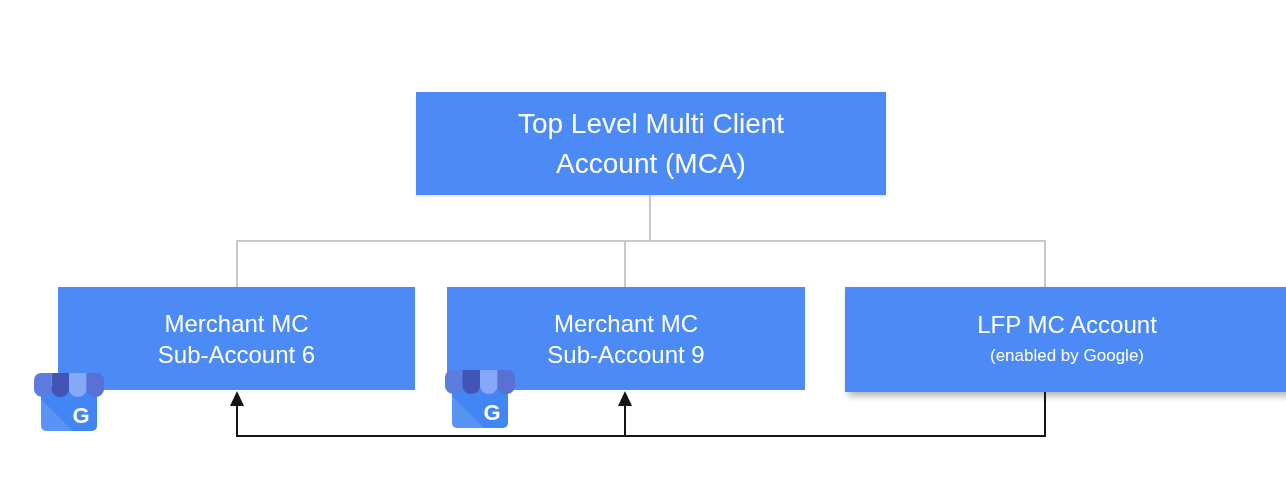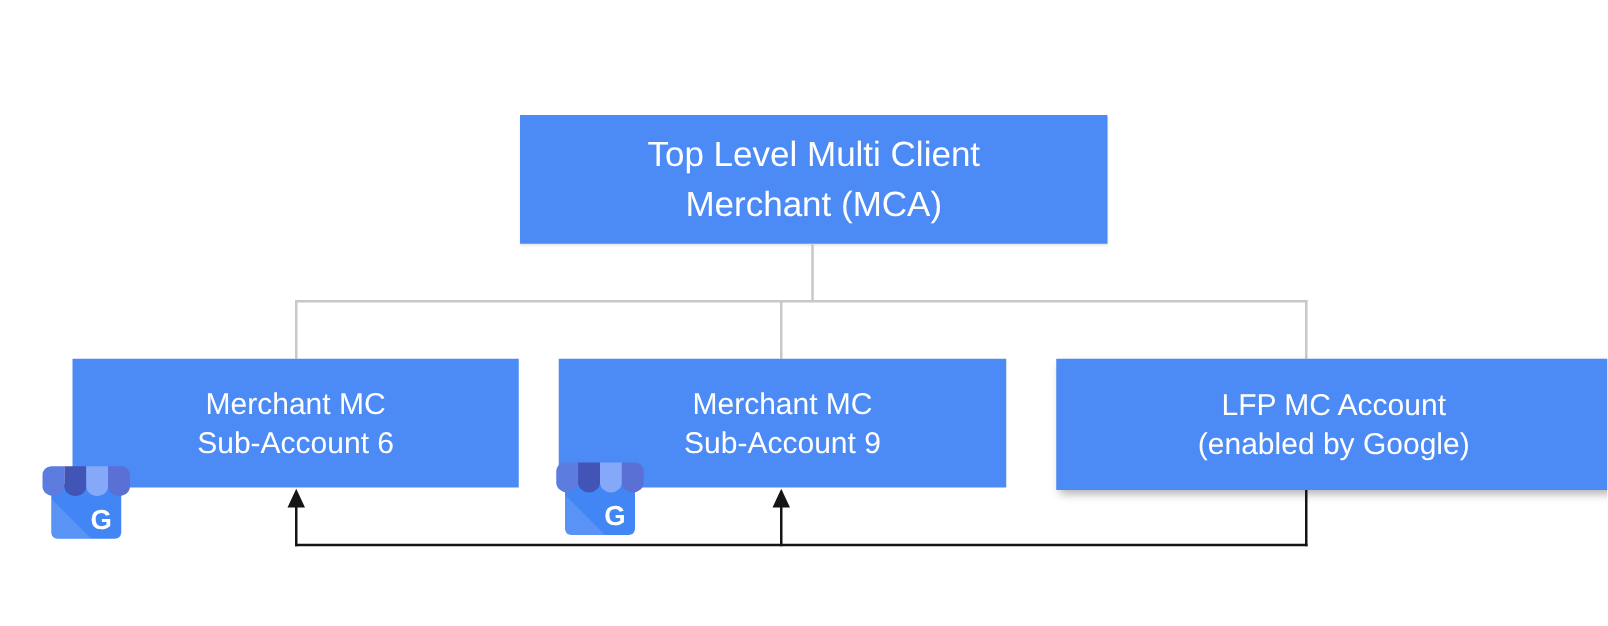--- a/index.html
+++ b/index.html
@@ -24,21 +24,21 @@
   .node .nline { display: block; }
   #top-node {
     left: 416px; top: 92px; width: 470px; height: 103px;
     font-size: 28px; line-height: 40px;
     box-shadow: 0 2px 2px rgba(0,0,0,0.10);
   }
   #sub1 { left: 58px;  top: 287px; width: 357px; height: 103px; font-size: 24px; line-height: 31px; }
   #sub2 { left: 447px; top: 287px; width: 358px; height: 103px; font-size: 24px; line-height: 31px; }
   #lfp  { left: 845px; top: 287px; width: 444px; height: 105px; font-size: 24px; line-height: 31px;
           box-shadow: 3px 4px 7px rgba(0,0,0,0.30); }
-  #lfp .nline2 { font-size: 24px; }
+  #lfp .nline2 { font-size: 17px; }
 
   .gray-line  { position: absolute; background: #C8C8C8; }
   #conn-top-vert { left: 649px;  top: 195px; width: 2px;   height: 46px; }
   #conn-horiz    { left: 236px;  top: 240px; width: 810px; height: 2px;  }
   #conn-drop-1   { left: 236px;  top: 240px; width: 2px;   height: 47px; }
   #conn-drop-2   { left: 624px;  top: 240px; width: 2px;   height: 47px; }
   #conn-drop-3   { left: 1044px; top: 240px; width: 2px;   height: 47px; }
 
   .black-line { position: absolute; background: #151515; }
   #arrow-lfp-down   { left: 1044px; top: 392px; width: 2px;   height: 45px; }
@@ -60,21 +60,21 @@
   .gmb-icon svg { display: block; width: 100%; height: 100%; }
   .gmb-g { font-family: "Liberation Sans", sans-serif; font-weight: bold; }
 </style>
 </head>
 <body>
 
 <div class="canvas">
 
   <div class="node" id="top-node">
     <span class="nline">Top Level Multi Client</span>
-    <span class="nline">Merchant (MCA)</span>
+    <span class="nline">Account (MCA)</span>
   </div>
 
   <div class="gray-line" id="conn-top-vert"></div>
   <div class="gray-line" id="conn-horiz"></div>
   <div class="gray-line" id="conn-drop-1"></div>
   <div class="gray-line" id="conn-drop-2"></div>
   <div class="gray-line" id="conn-drop-3"></div>
 
   <div class="node" id="sub1">
     <span class="nline">Merchant MC</span>

